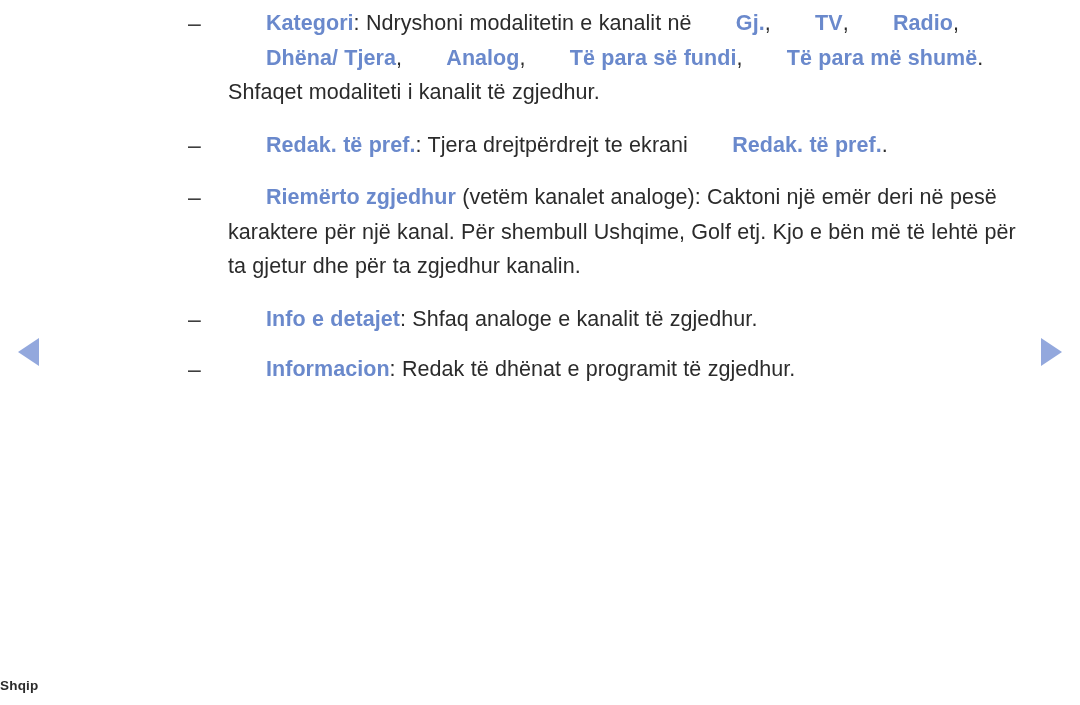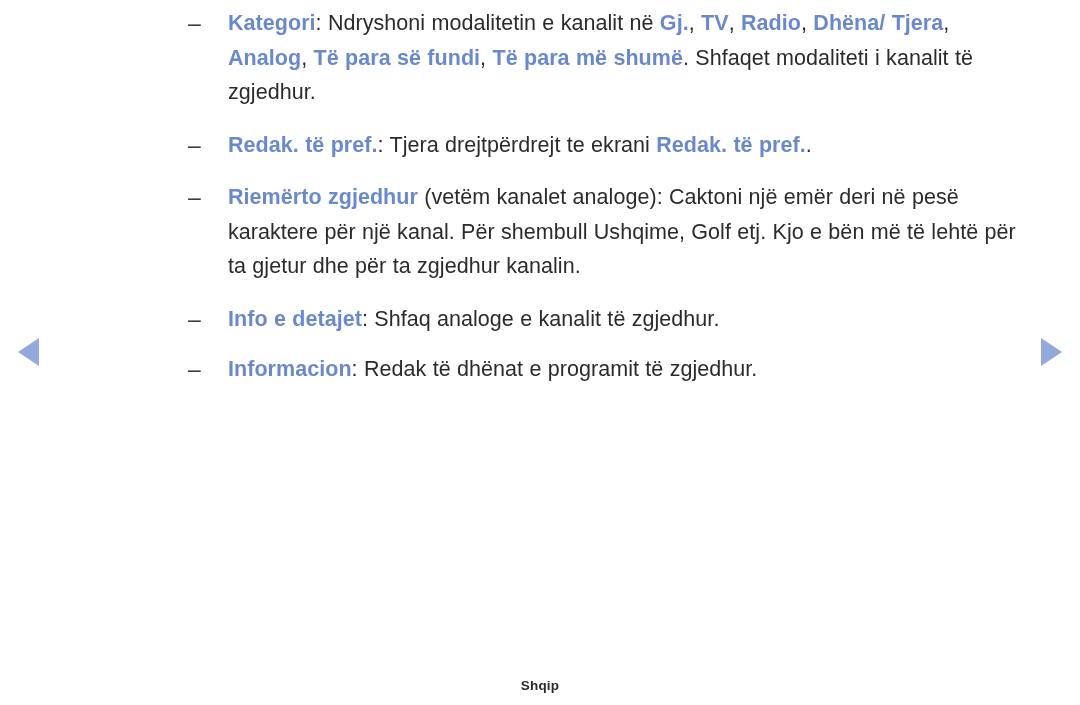--- a/index.html
+++ b/index.html
@@ -54,20 +54,21 @@
     font-size: 21.5px;
     line-height: 34.5px;
     color: #2b2b2b;
     letter-spacing: 0.05px;
     word-spacing: 0.3px;
   }
 
   .hl {
     color: #6a89cc;
     font-weight: bold;
+    margin-left: 38px;
   }
 
   
   .row-kategori  { margin-bottom: 18px; }
   .row-redak     { margin-bottom: 18px; }
   .row-riemerto  { margin-bottom: 18px; }
   .row-info      { margin-bottom: 16px; }
   .row-informacion { margin-bottom: 0; }
 
   
@@ -88,21 +89,20 @@
     top: 338px;
     border-left: 21px solid #93a8dd;
   }
 
   
   .footer {
     position: absolute;
     left: 0;
     right: 0;
     top: 678px;
-    text-align: center;
     font-size: 13.5px;
     font-weight: bold;
     color: #2b2b2b;
     letter-spacing: 0.2px;
   }
 </style>
 </head>
 <body>
 
 <div class="page">

